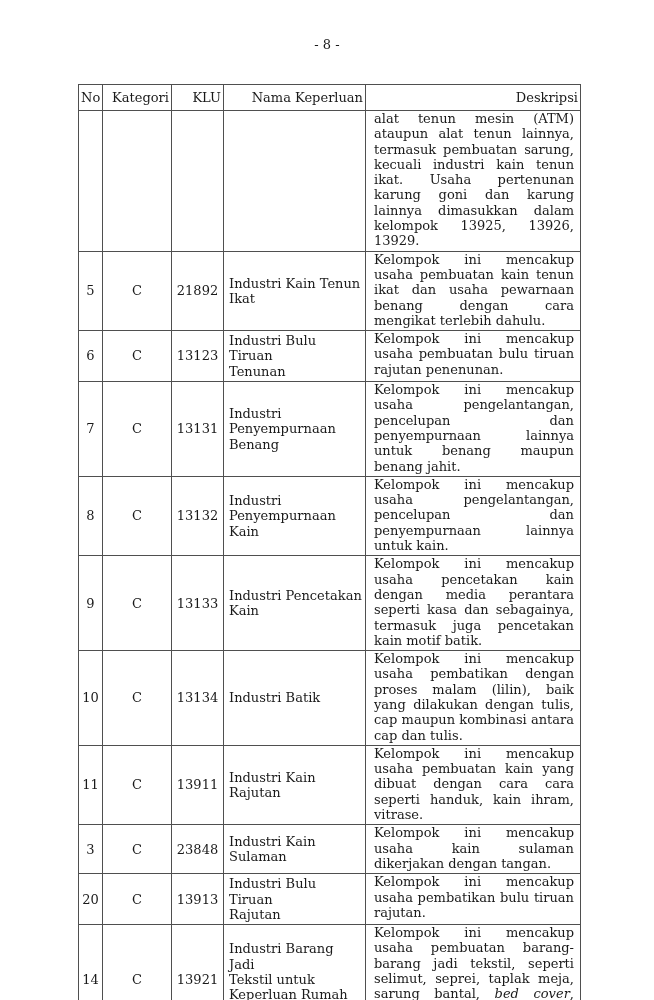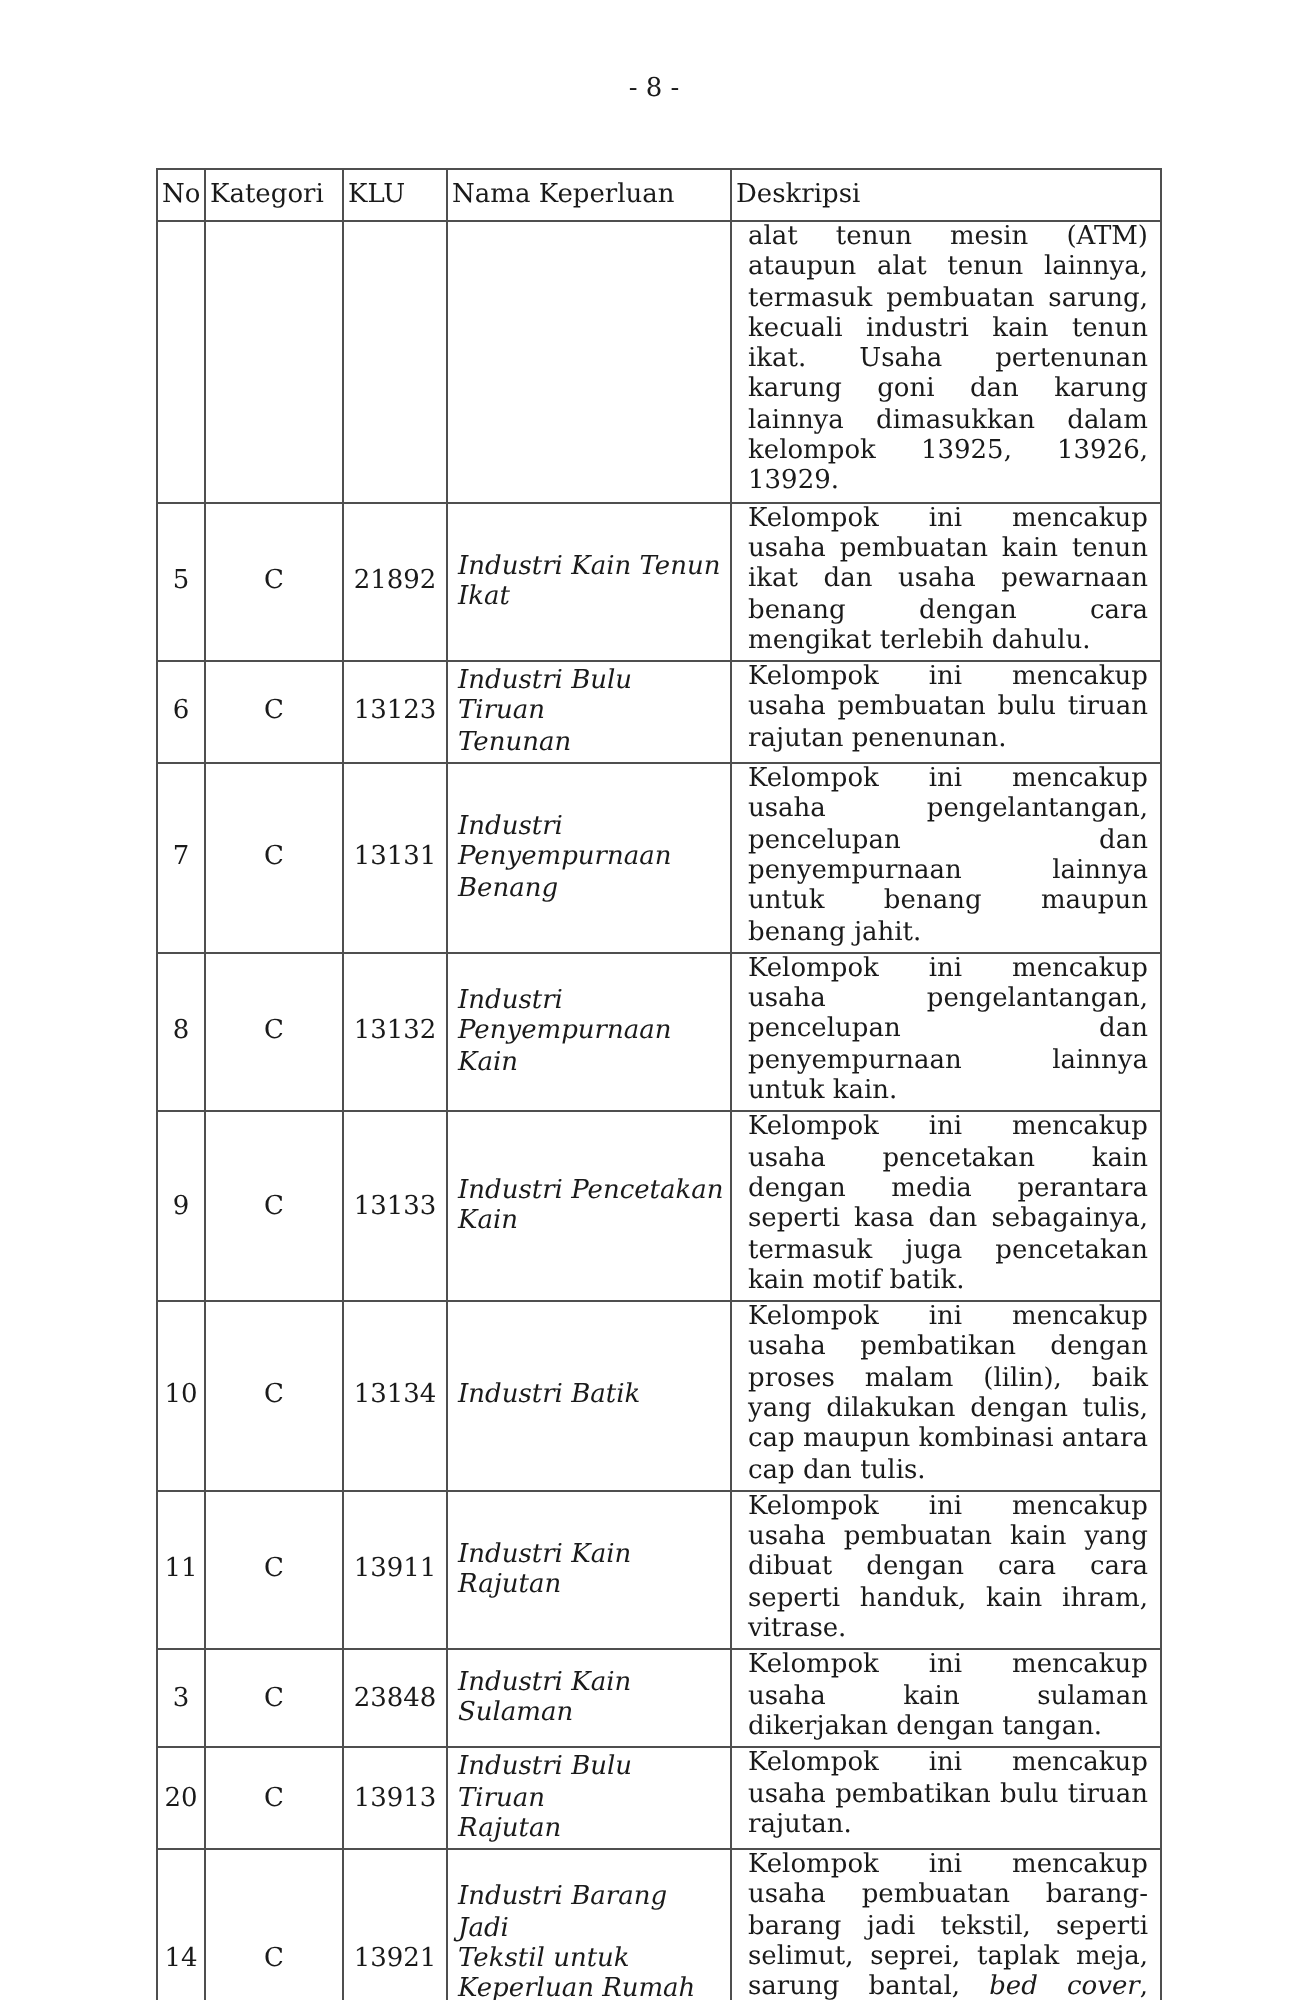--- a/index.html
+++ b/index.html
@@ -34,35 +34,34 @@
   table.klu th,
   table.klu td {
     border: 1px solid #4f4f4f;
     font-size: 13px;
     line-height: 15.3px;
     font-weight: normal;
     box-sizing: border-box;
   }
   table.klu th {
     height: 26px;
-    text-align: left;
+    text-align: right;
     vertical-align: middle;
     padding: 0 2px;
   }
   td.c-no, td.c-kat, td.c-klu {
     text-align: center;
     vertical-align: middle;
     padding: 0 2px;
   }
   td.c-nama {
     text-align: left;
     vertical-align: middle;
     padding: 2px 2px 2px 5px;
     white-space: pre-line;
-    font-style: italic;
   }
   td.c-desc {
     text-align: justify;
     vertical-align: top;
     padding: 0 6px 2px 8px;
   }
   td.c-desc.clipped {
     text-align-last: justify;
   }
 </style>

